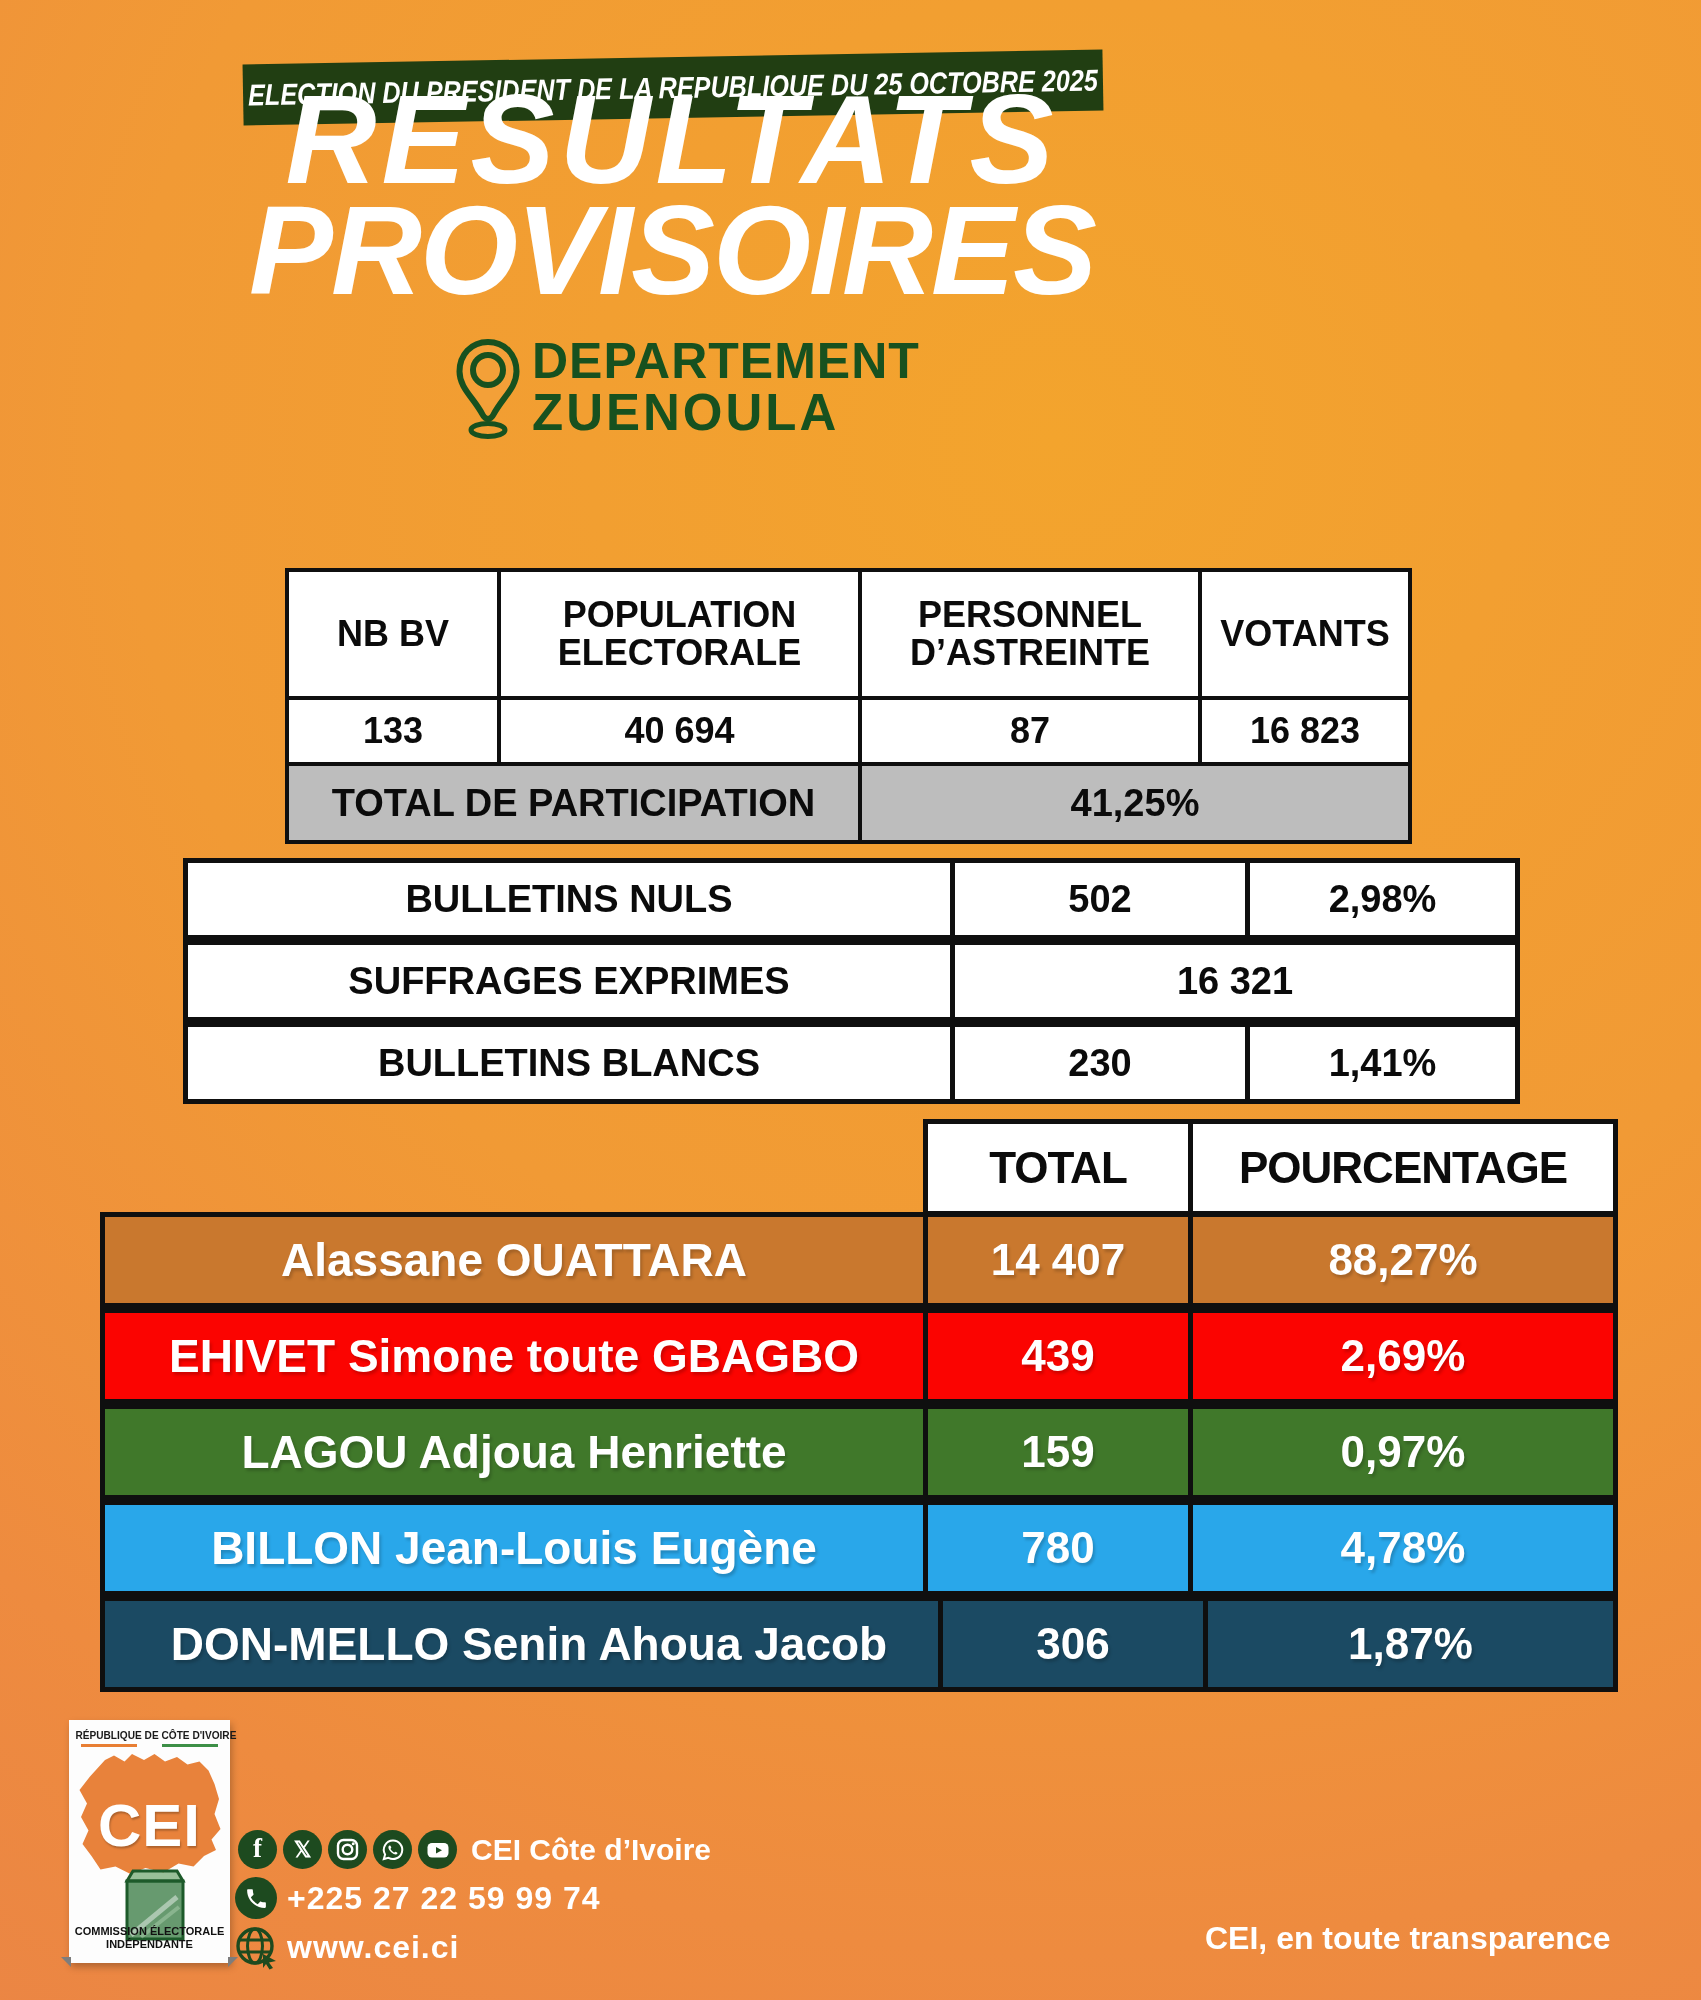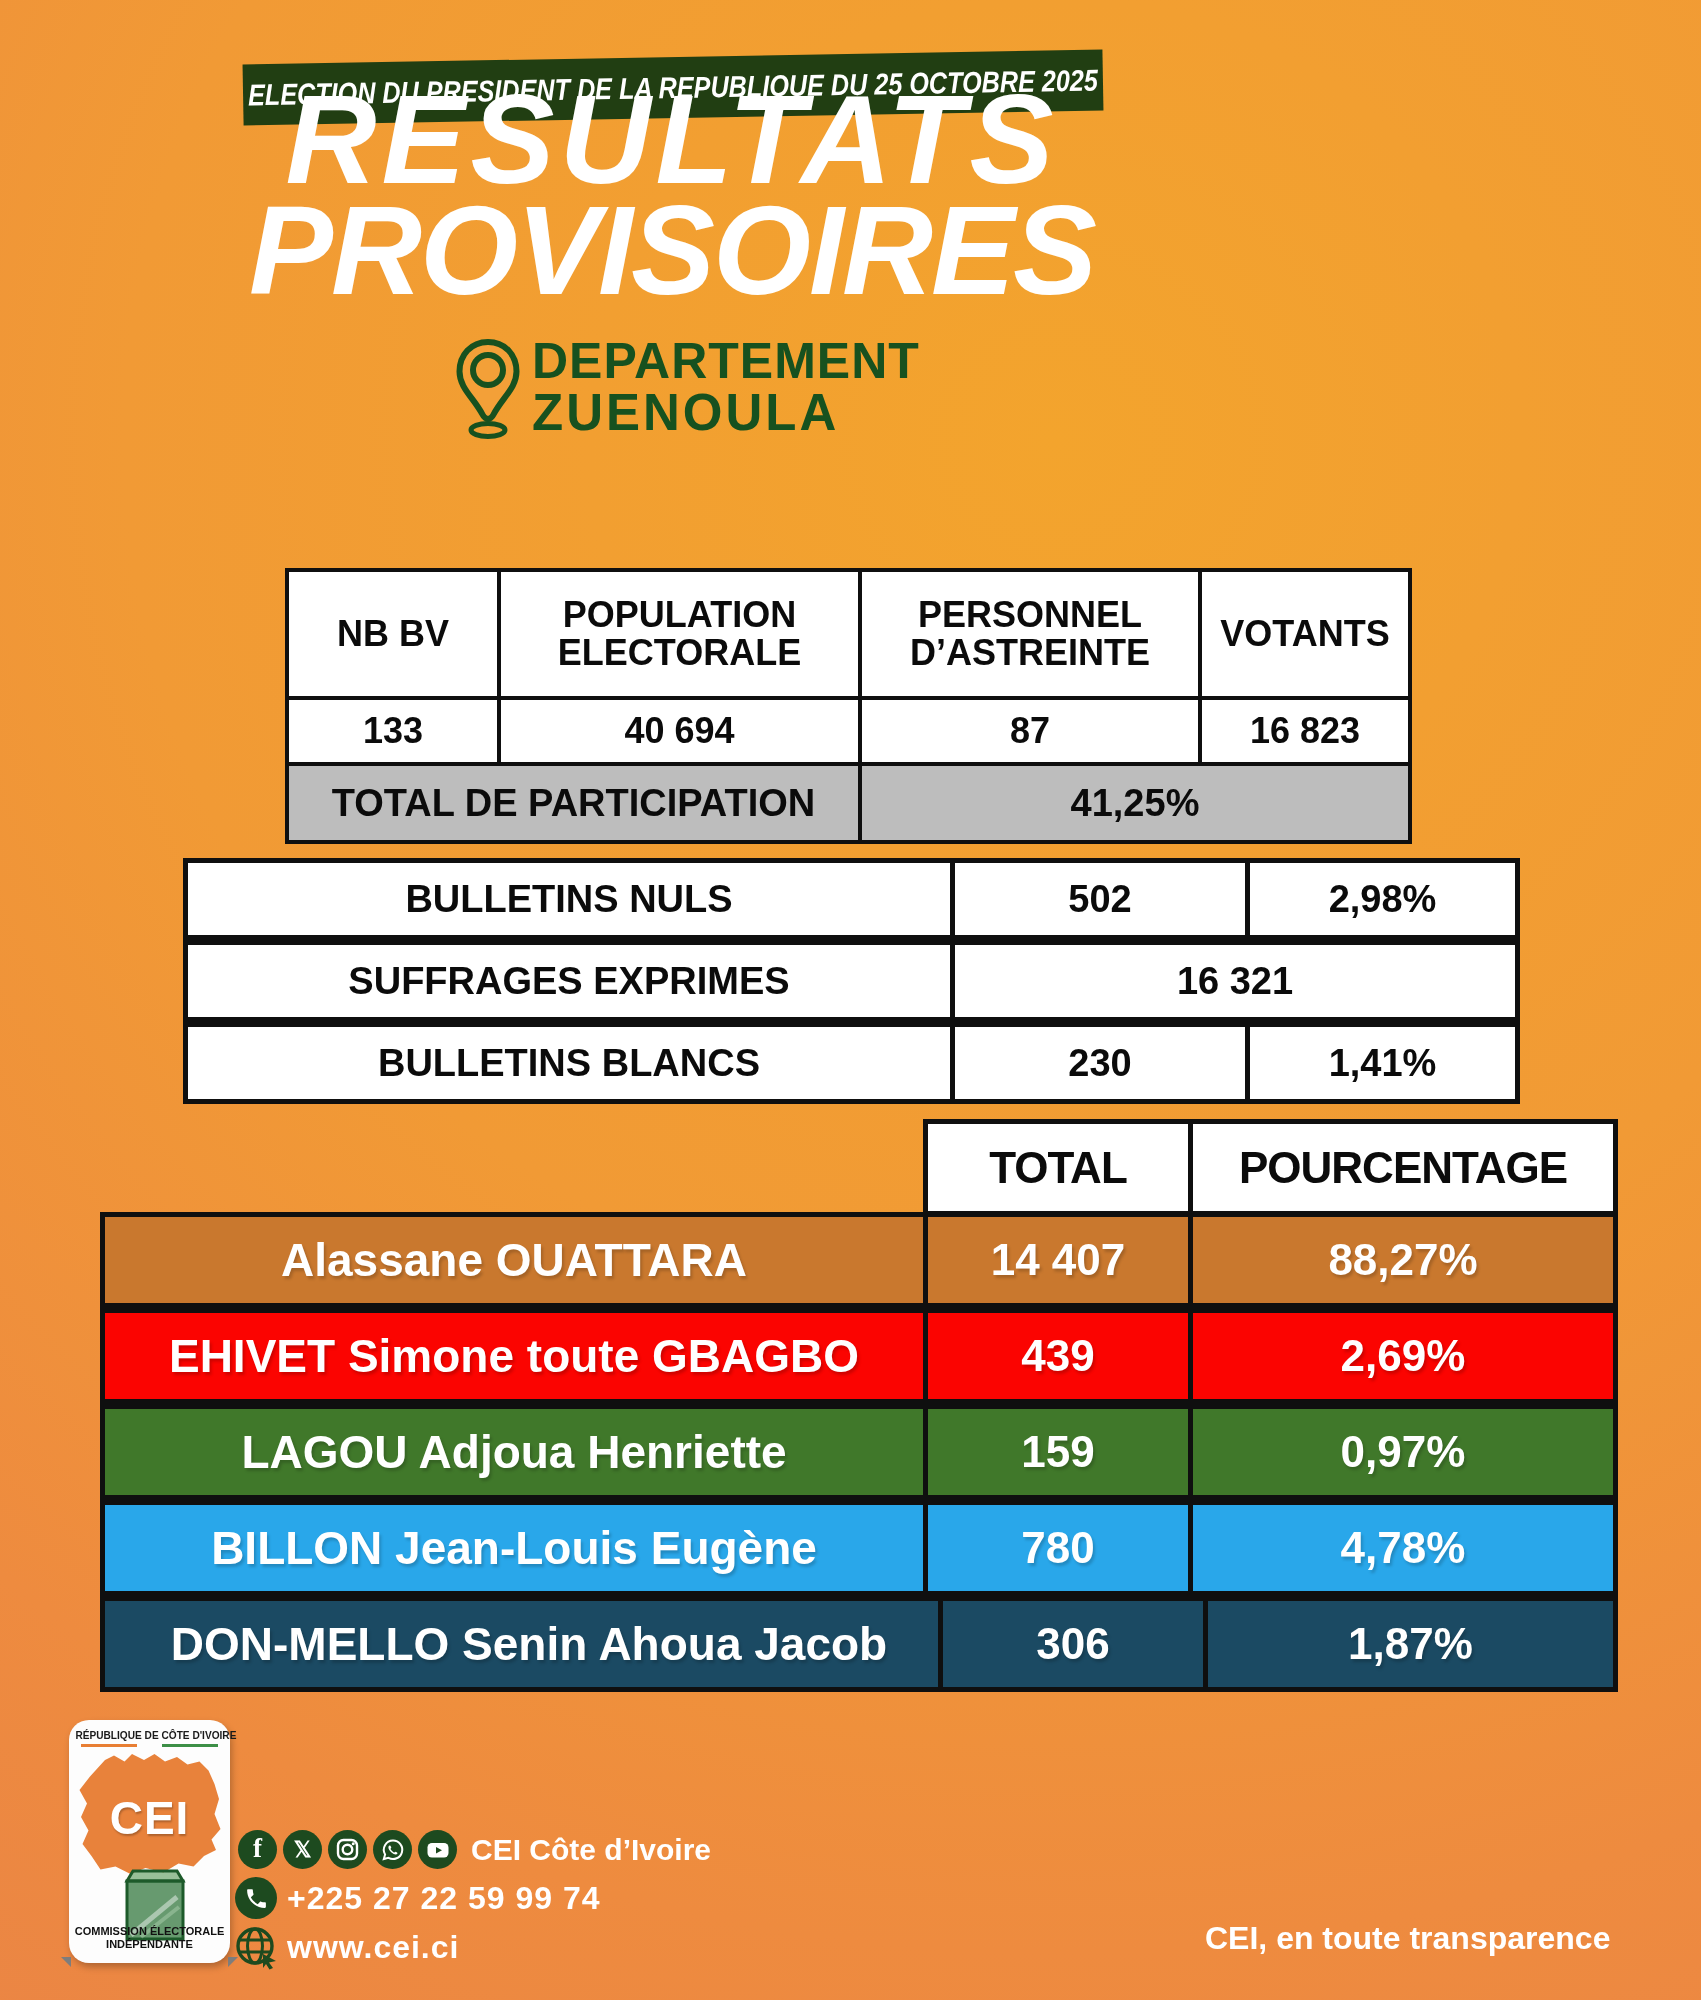--- a/index.html
+++ b/index.html
@@ -49,29 +49,29 @@
   .rh-pct{flex:1;}
   .rt{position:absolute;left:100px;top:1212px;width:1518px;}
   .rt-row{display:flex;height:96px;border:5px solid #0f0f0f;box-sizing:border-box;color:#fff;font-weight:bold;}
   .rt-row .c{display:flex;align-items:center;justify-content:center;
     text-shadow:2px 3px 3px rgba(0,0,0,0.18);}
   .rt-name{width:818px;font-size:46px;}
   .rt-total{width:260px;border-left:5px solid #0f0f0f;border-right:5px solid #0f0f0f;font-size:44px;}
   .rt-pct{flex:1;font-size:44px;}
   
   .logo{position:absolute;left:69px;top:1720px;width:161px;height:243px;background:#fdfdfd;
-    box-shadow:2px 4px 7px rgba(0,0,0,0.25);border-radius:20px;}
+    box-shadow:2px 4px 7px rgba(0,0,0,0.25);}
   .logo-country{margin-top:9px;text-align:center;font-size:11px;font-weight:bold;color:#1a1a1a;
     white-space:nowrap;transform:scaleX(0.92);}
   .logo-bars{display:flex;justify-content:space-between;padding:0 12px;margin-top:3px;}
   .logo-bars .bar{height:3px;width:56px;}
   .bar.o{background:#e87f34}.bar.g{background:#3d8f47}
   .logo-map{position:relative;width:150px;height:126px;margin:4px auto 0;}
   .logo-cei{position:absolute;top:40px;left:0;width:100%;text-align:center;color:#fff;
-    font-size:46px;font-weight:bold;letter-spacing:1px;text-shadow:1px 2px 2px rgba(0,0,0,0.25);}
+    font-size:60px;font-weight:bold;letter-spacing:1px;text-shadow:1px 2px 2px rgba(0,0,0,0.25);}
   .ballot{position:absolute;left:44px;top:116px;}
   .logo-org{position:absolute;bottom:12px;left:0;width:100%;text-align:center;
     font-size:11px;line-height:13px;font-weight:bold;color:#111;}
   .logo::before,.logo::after{content:"";position:absolute;bottom:-4px;width:0;height:0;
     border-style:solid;}
   .logo::before{left:-8px;border-width:0 10px 10px 0;border-color:transparent #7d7d7d transparent transparent;}
   .logo::after{right:-8px;border-width:10px 10px 0 0;border-color:#7d7d7d transparent transparent transparent;}
   
   .social{position:absolute;left:238px;top:1830px;display:flex;align-items:center;}
   .sc{width:39px;height:39px;border-radius:50%;background:#1d4a1f;margin-right:6px;

